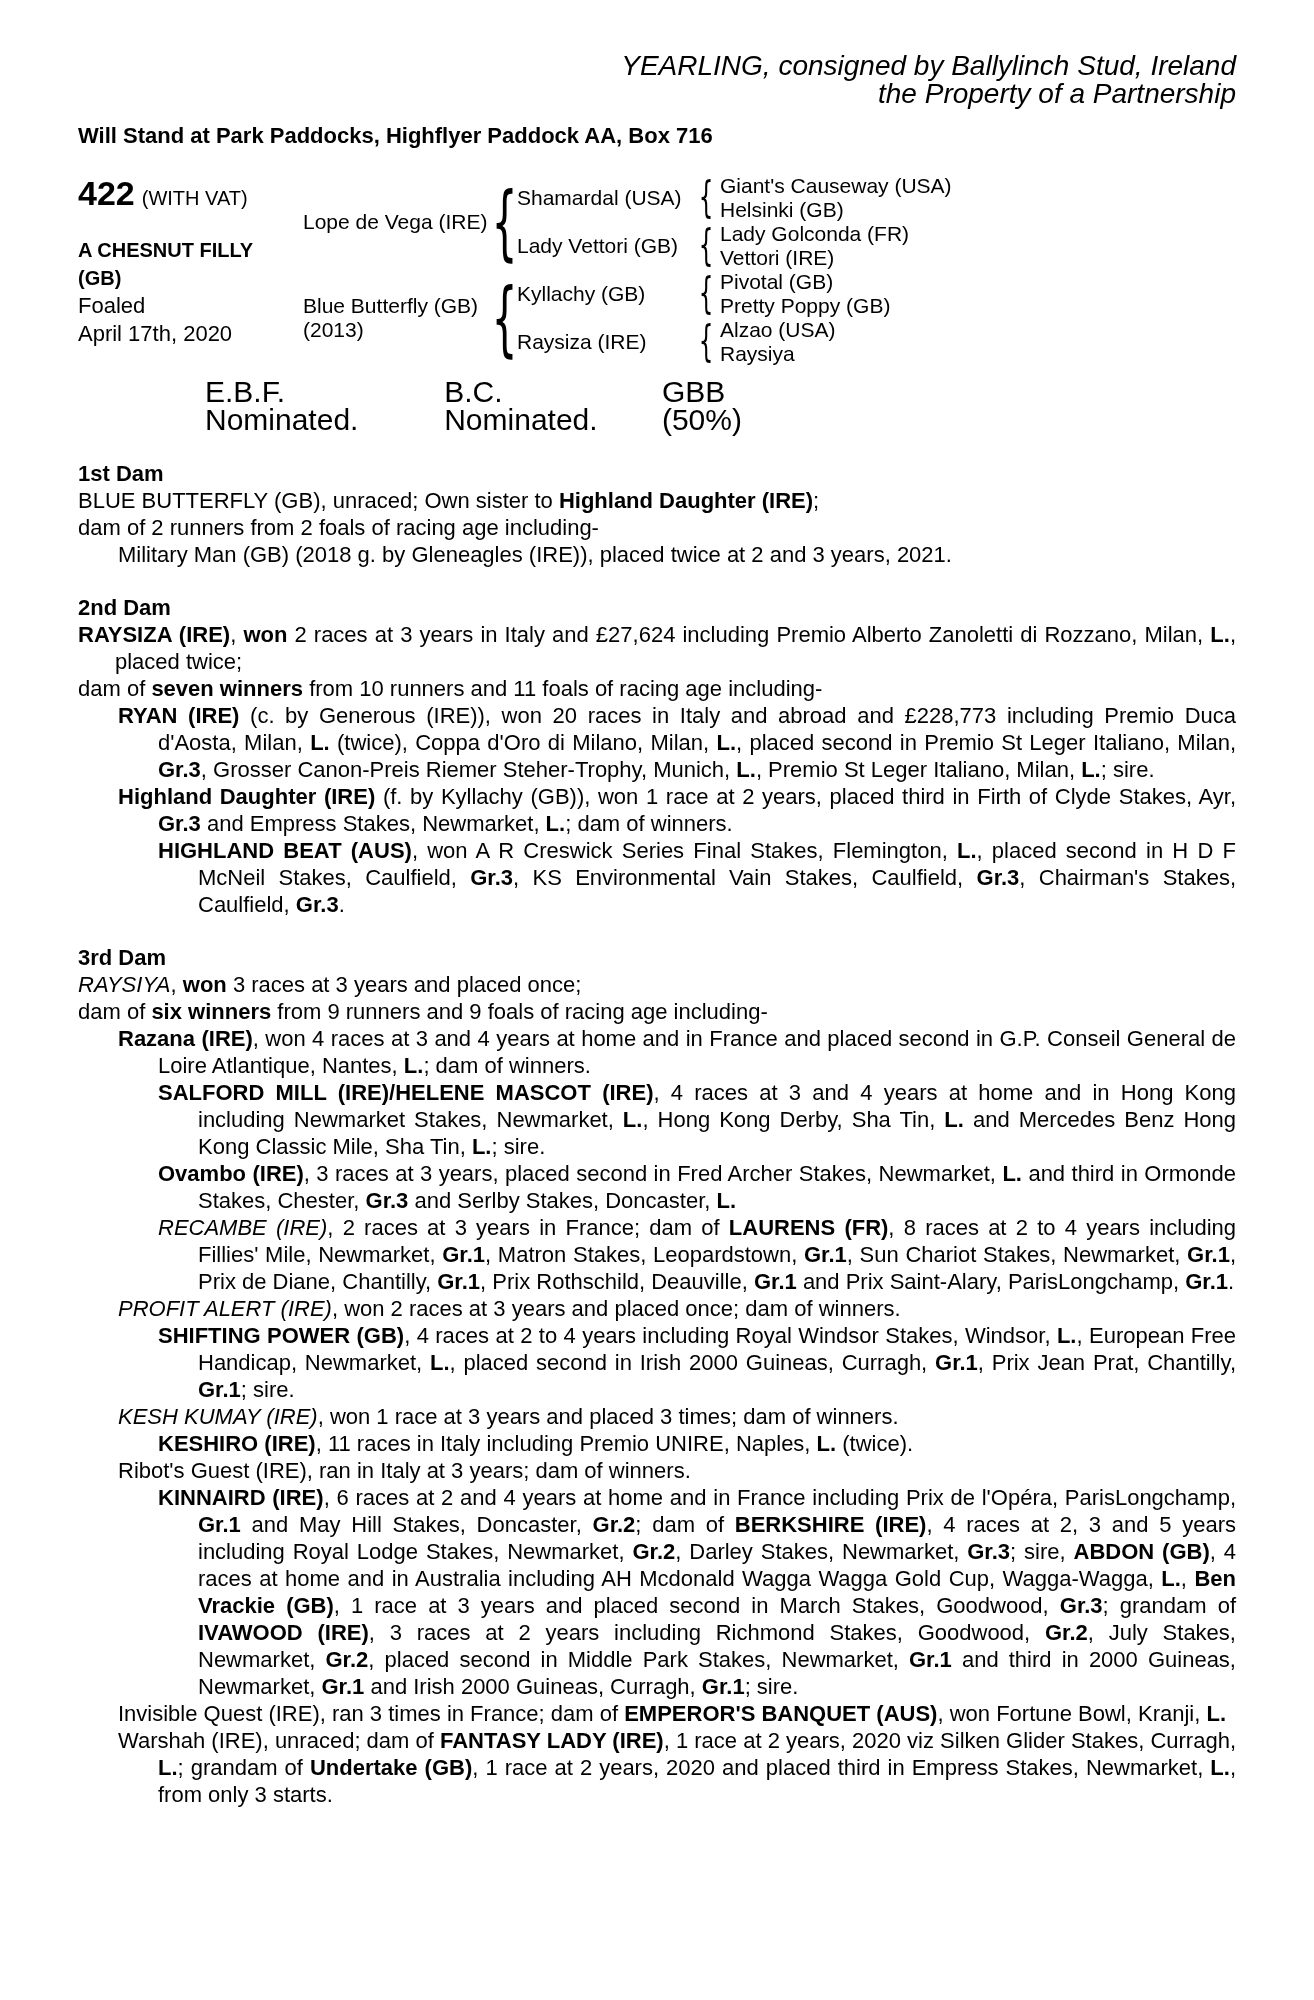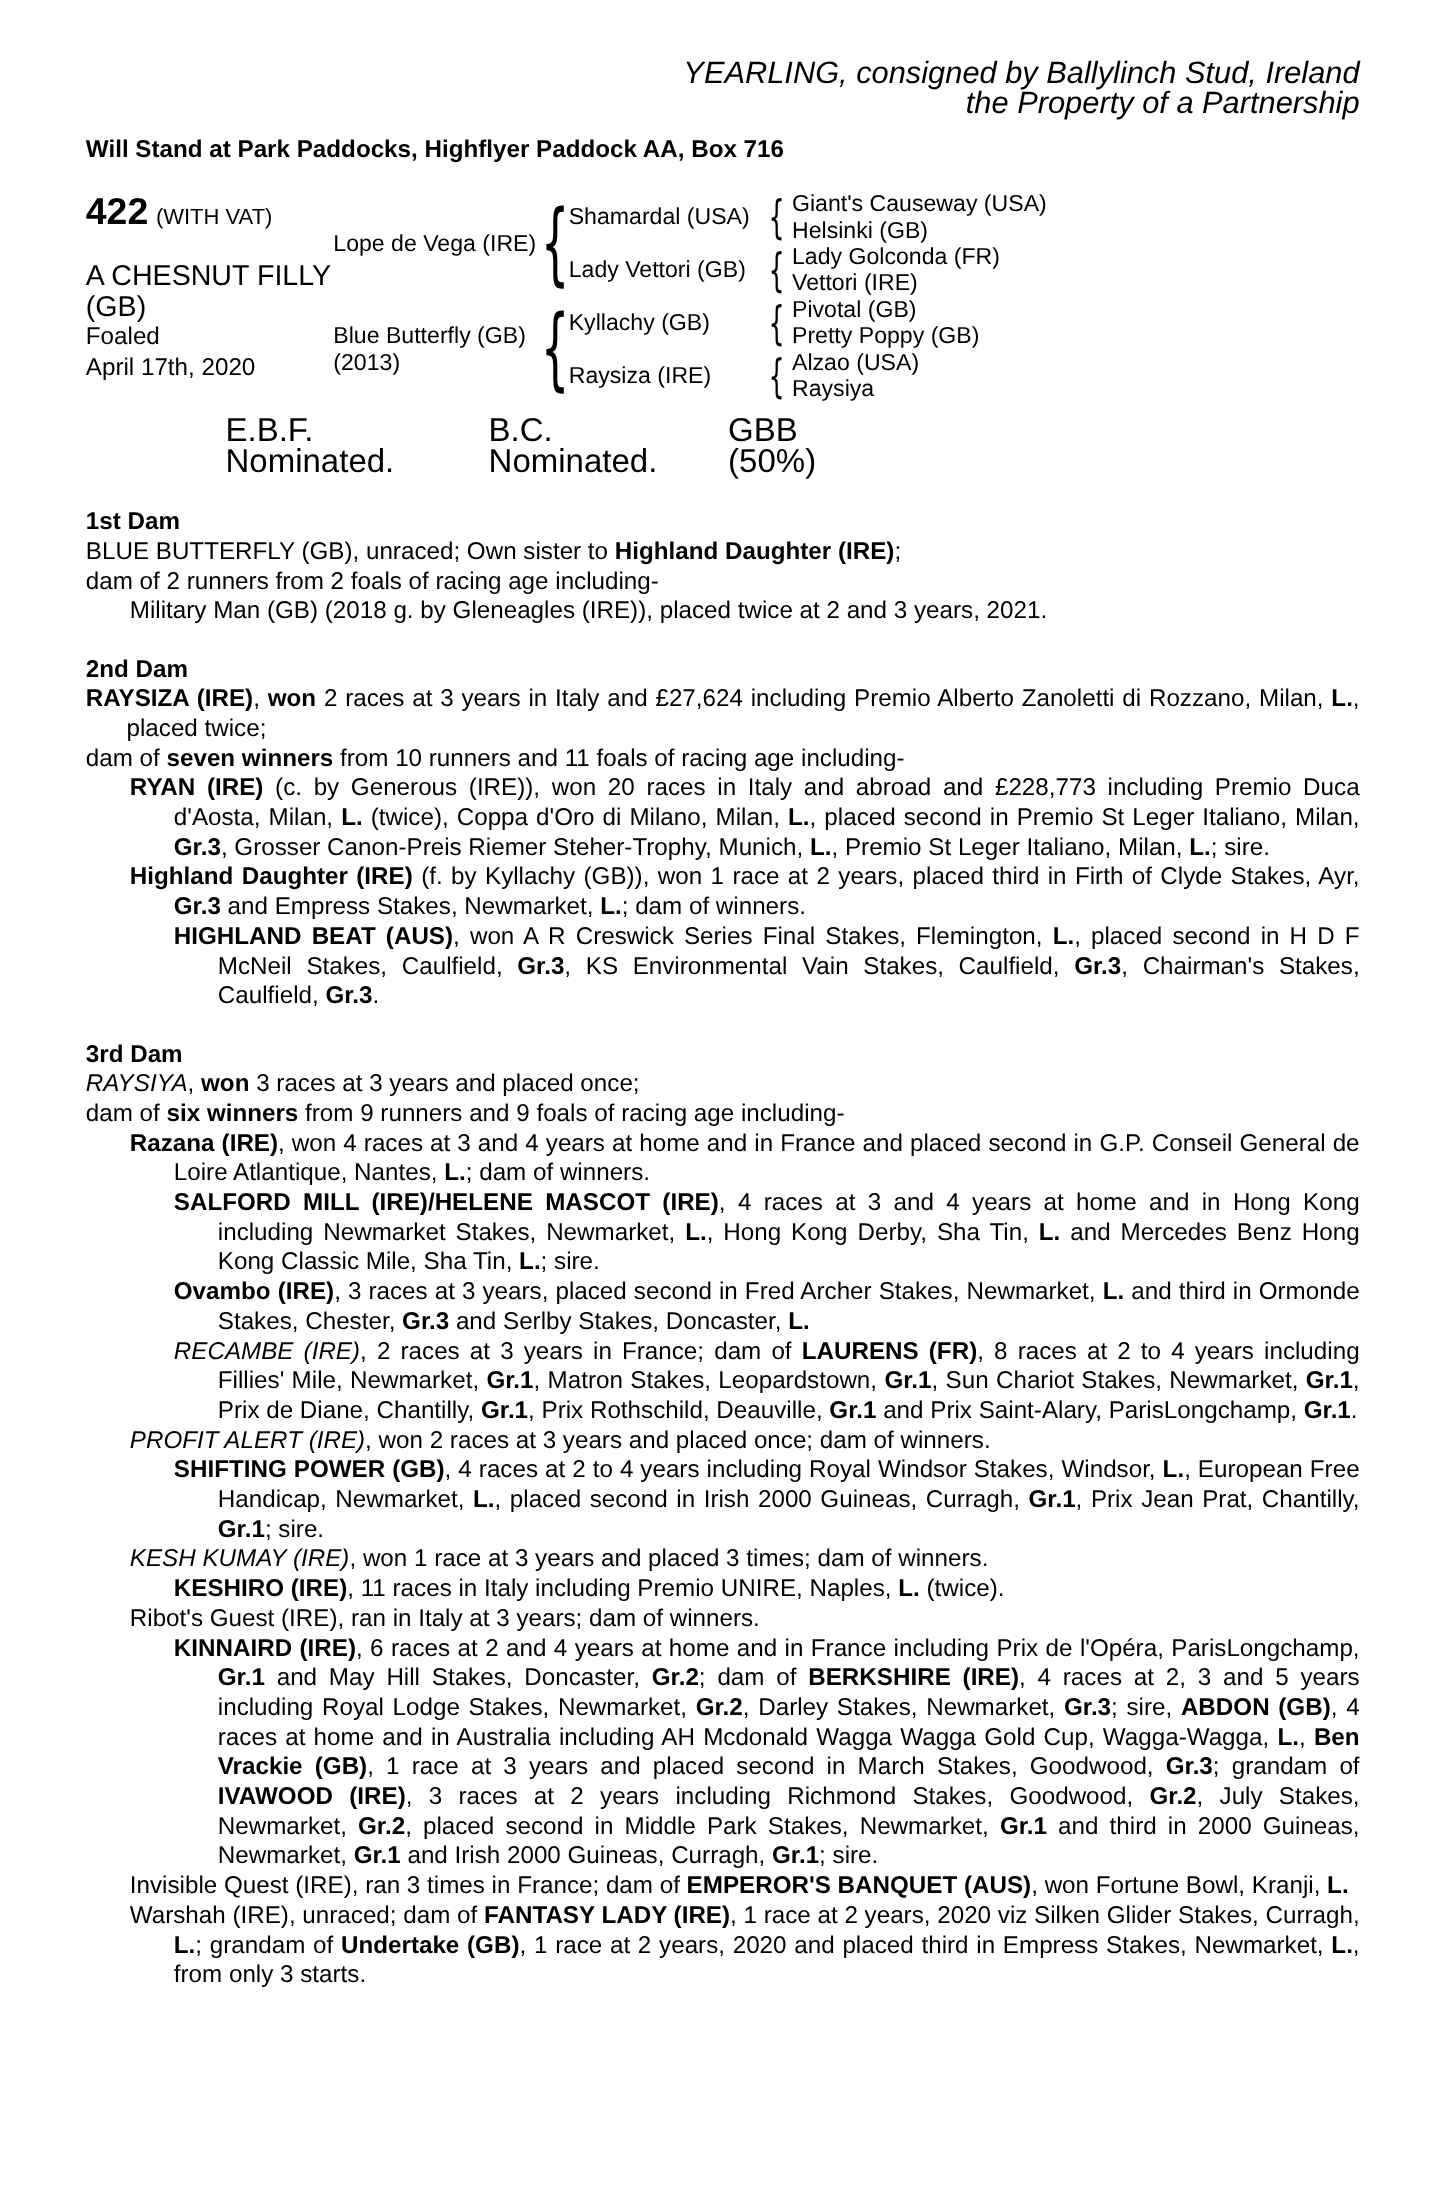--- a/index.html
+++ b/index.html
@@ -11,21 +11,21 @@
   
   .h-italic { text-align: right; font-style: italic; font-size: 28px; line-height: 28px; }
   .h-stand { font-weight: bold; font-size: 22px; line-height: 28px; margin-top: 14px; }
 
   
   .ped { display: flex; margin-top: 24px; }
   .lot-col { width: 225px; flex: 0 0 225px; padding-top: 2px; }
   .lot-num-row { display: flex; align-items: baseline; }
   .lot-number { font-size: 34px; font-weight: bold; line-height: 1; }
   .vat { font-size: 20px; margin-left: 7px; }
-  .lot-title { margin-top: 26px; font-weight: normal; font-size: 26px; line-height: 28px; }
+  .lot-title { margin-top: 26px; font-weight: bold; font-size: 20px; line-height: 28px; }
   .lot-foaled { font-size: 22px; line-height: 28px; }
 
   .tree { flex: 1; font-size: 21px; }
   .g1 { display: flex; align-items: center; }
   .g1-name { width: 180px; flex: 0 0 180px; line-height: 24px; white-space: nowrap; }
   .g2col { flex: 1; }
   .g2 { display: flex; align-items: center; height: 48px; }
   .g2-name { width: 175px; flex: 0 0 175px; white-space: nowrap; }
   .g3col { flex: 1; }
   .g3 { line-height: 24px; white-space: nowrap; }

